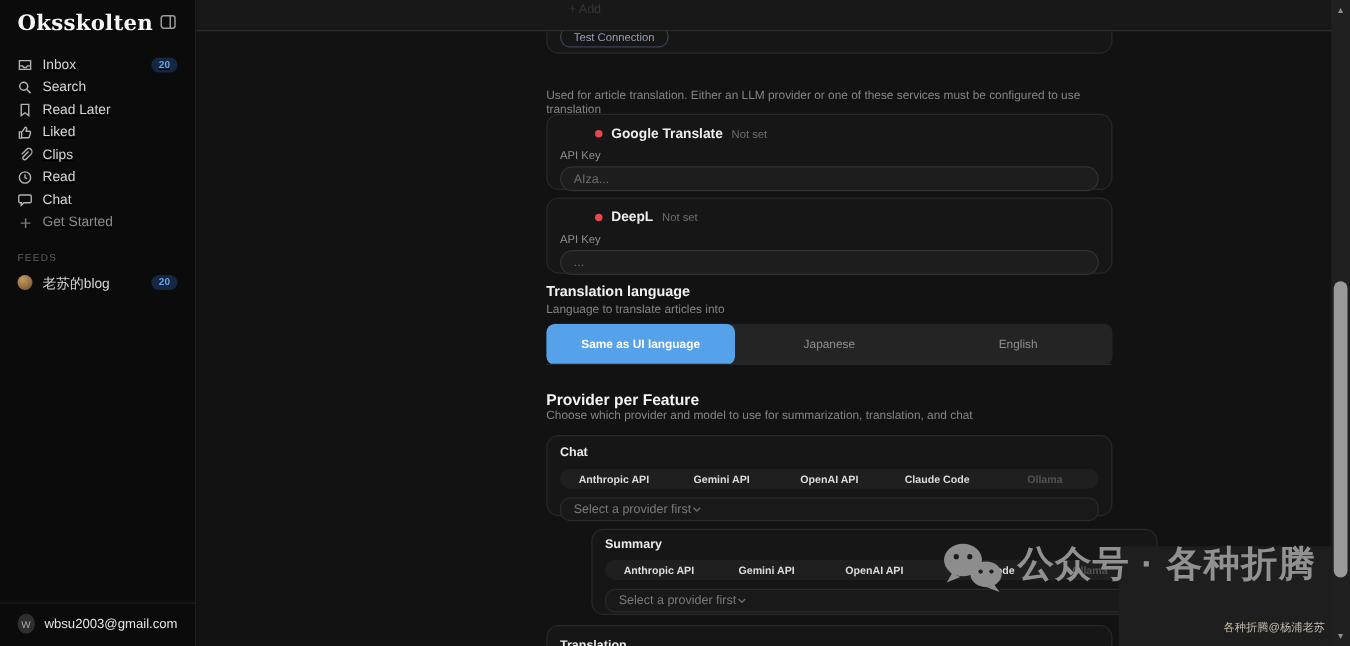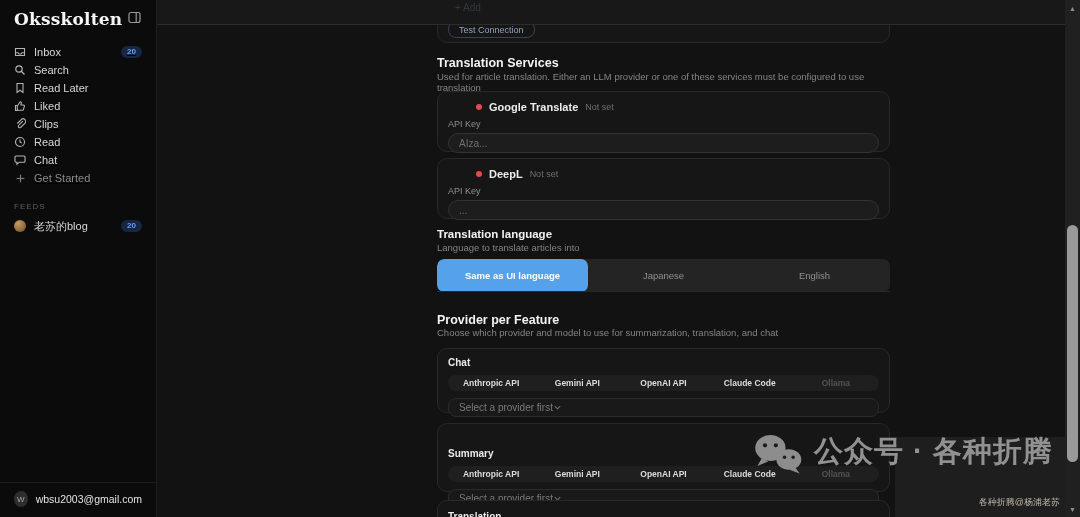--- a/index.html
+++ b/index.html
@@ -180,21 +180,20 @@
   <main class="main">
 
     <div class="cblock card topcard">
       <button class="test-btn">Test Connection</button>
     </div>
 
     <header class="mheader">
       <span class="faint-add">+ Add</span>
     </header>
 
-    <div class="cblock sec-title" style="top:56px;">Translation Services</div>
     <div class="cblock sec-sub" style="top:71px;">Used for article translation. Either an LLM provider or one of these services must be configured to use translation</div>
 
     <div class="cblock card svc-card" style="top:91px;">
       <div class="svc-row1">
         <span class="dot"></span>
         <span class="svc-name">Google Translate</span>
         <span class="svc-status">Not set</span>
       </div>
       <div class="svc-field-label">API Key</div>
       <input class="svc-input" type="text" placeholder="AIza..." style="">
@@ -236,21 +235,21 @@
       <div class="mselect">
         <span class="mselect-text">Select a provider first</span>
         <span class="chev">
             <svg width="9" height="9" viewBox="0 0 10 10" fill="none" stroke="currentColor" stroke-width="1.3">
               <path d="M2 3.5 5 6.5 8 3.5"></path>
             </svg>
           </span>
       </div>
     </div>
 
-    <div class="cblock card feat-card" style="top:423px; height:69px; padding-top:24px;">
+    <div class="cblock card feat-card" style="top:423px; height:69px; padding-top:6px;margin-left:36px;">
       <div class="feat-title">Summary</div>
       <div class="tab-strip">
         <div class="tab">Anthropic API</div>
         <div class="tab">Gemini API</div>
         <div class="tab">OpenAI API</div>
         <div class="tab">Claude Code</div>
         <div class="tab dim">Ollama</div>
       </div>
       <div class="mselect">
         <span class="mselect-text">Select a provider first</span>

